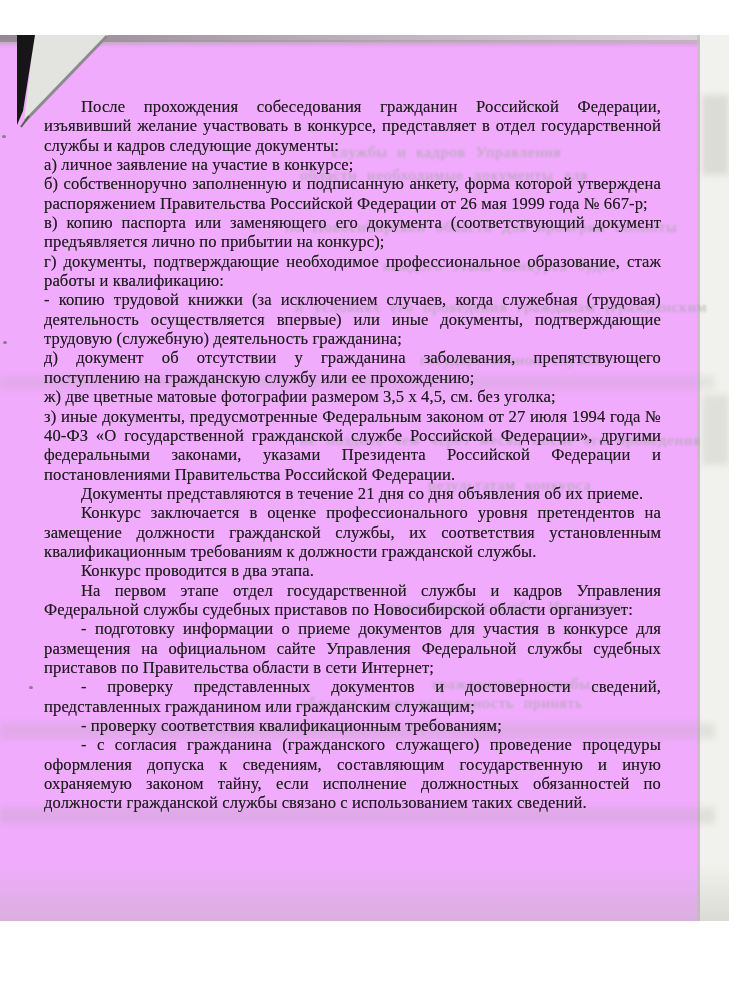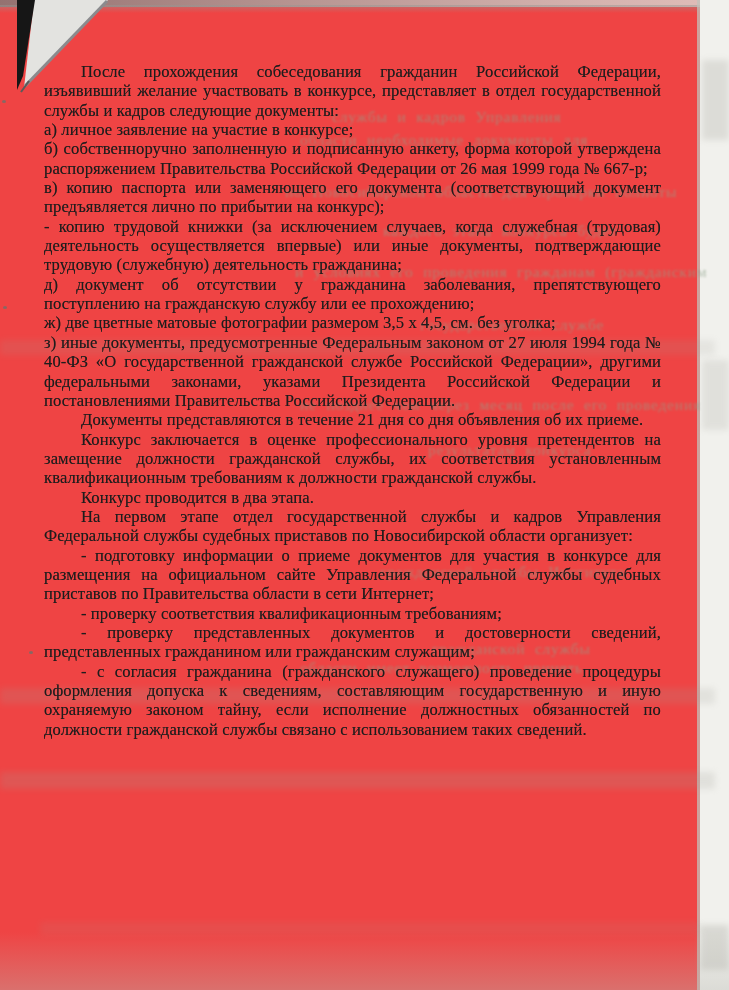--- a/index.html
+++ b/index.html
@@ -1,21 +1,22 @@
 <!DOCTYPE html>
 <html><head>
 <meta charset="utf-8">
 <style>
   html,body{margin:0;padding:0;background:#ffffff;}
   .page{
     position:relative;
-    width:729px;height:990px;
-    background:#ef4444;
+    width:729px;height:886px;
+    background:#f0abfc;
     overflow:hidden;
     font-family:"Liberation Serif", serif;
+    margin-top:35px;
   }
   
   .top-strip{
     position:absolute;left:0;top:0;width:729px;height:7px;
     background:linear-gradient(to right,#7e7e7c,#a8a8a4 40%,#c9c9c4 75%,#dddcd7);
     opacity:.8;
   }
   .top-fade{
     position:absolute;left:0;top:5px;width:729px;height:8px;
     background:linear-gradient(to bottom,rgba(150,150,146,.5),rgba(150,150,146,0));
@@ -84,31 +85,32 @@
       <div class="speck" style="top: 306px; left: 3px;"></div>
       <div class="speck" style="top: 651px; left: 29px;"></div>
       <div class="speck" style="top: 100px; left: 2px;"></div>
     </div>
 
   <div class="text">
     <p class="ind">После прохождения собеседования гражданин Российской Федерации, изъявивший желание участвовать в конкурсе, представляет в отдел государственной службы и кадров следующие документы:</p>
     <p>а) личное заявление на участие в конкурсе;</p>
     <p>б) собственноручно заполненную и подписанную анкету, форма которой утверждена распоряжением Правительства Российской Федерации от 26 мая 1999 года № 667-р;</p>
     <p>в) копию паспорта или заменяющего его документа (соответствующий документ предъявляется лично по прибытии на конкурс);</p>
+    <p>г) документы, подтверждающие необходимое профессиональное образование, стаж работы и квалификацию:</p>
     <p>- копию трудовой книжки (за исключением случаев, когда служебная (трудовая) деятельность осуществляется впервые) или иные документы, подтверждающие трудовую (служебную) деятельность гражданина;</p>
     <p>д) документ об отсутствии у гражданина заболевания, препятствующего поступлению на гражданскую службу или ее прохождению;</p>
     <p>ж) две цветные матовые фотографии размером 3,5 х 4,5, см. без уголка;</p>
     <p>з) иные документы, предусмотренные Федеральным законом от 27 июля 1994 года № 40-ФЗ «О государственной гражданской службе Российской Федерации», другими федеральными законами, указами Президента Российской Федерации и постановлениями Правительства Российской Федерации.</p>
     <p class="ind">Документы представляются в течение 21 дня со дня объявления об их приеме.</p>
     <p class="ind">Конкурс заключается в оценке профессионального уровня претендентов на замещение должности гражданской службы, их соответствия установленным квалификационным требованиям к должности гражданской службы.</p>
     <p class="ind">Конкурс проводится в два этапа.</p>
     <p class="ind">На первом этапе отдел государственной службы и кадров Управления Федеральной службы судебных приставов по Новосибирской области организует:</p>
     <p class="ind">- подготовку информации о приеме документов для участия в конкурсе для размещения на официальном сайте Управления Федеральной службы судебных приставов по Правительства области в сети Интернет;</p>
+    <p class="ind">- проверку представленных документов и достоверности сведений, представленных гражданином или гражданским служащим;</p>
     <p class="ind">- проверку соответствия квалификационным требованиям;</p>
-    <p class="ind">- проверку представленных документов и достоверности сведений, представленных гражданином или гражданским служащим;</p>
     <p class="ind">- с согласия гражданина (гражданского служащего) проведение процедуры оформления допуска к сведениям, составляющим государственную и иную охраняемую законом тайну, если исполнение должностных обязанностей по должности гражданской службы связано с использованием таких сведений.</p>
   </div>
 
   <svg class="corner-fold" width="130" height="104" viewBox="0 0 130 104">
     <polygon points="34,0 108,0 24,88" fill="#e3e3e0"></polygon>
     <polygon points="17,0 35,0 23,76 17,90" fill="#161616"></polygon>
     <line x1="25" y1="86" x2="107" y2="1" stroke="#8b8b8e" stroke-width="3"></line>
     <line x1="21" y1="92" x2="29" y2="81" stroke="#5a5a5a" stroke-width="2"></line>
   </svg>
 

